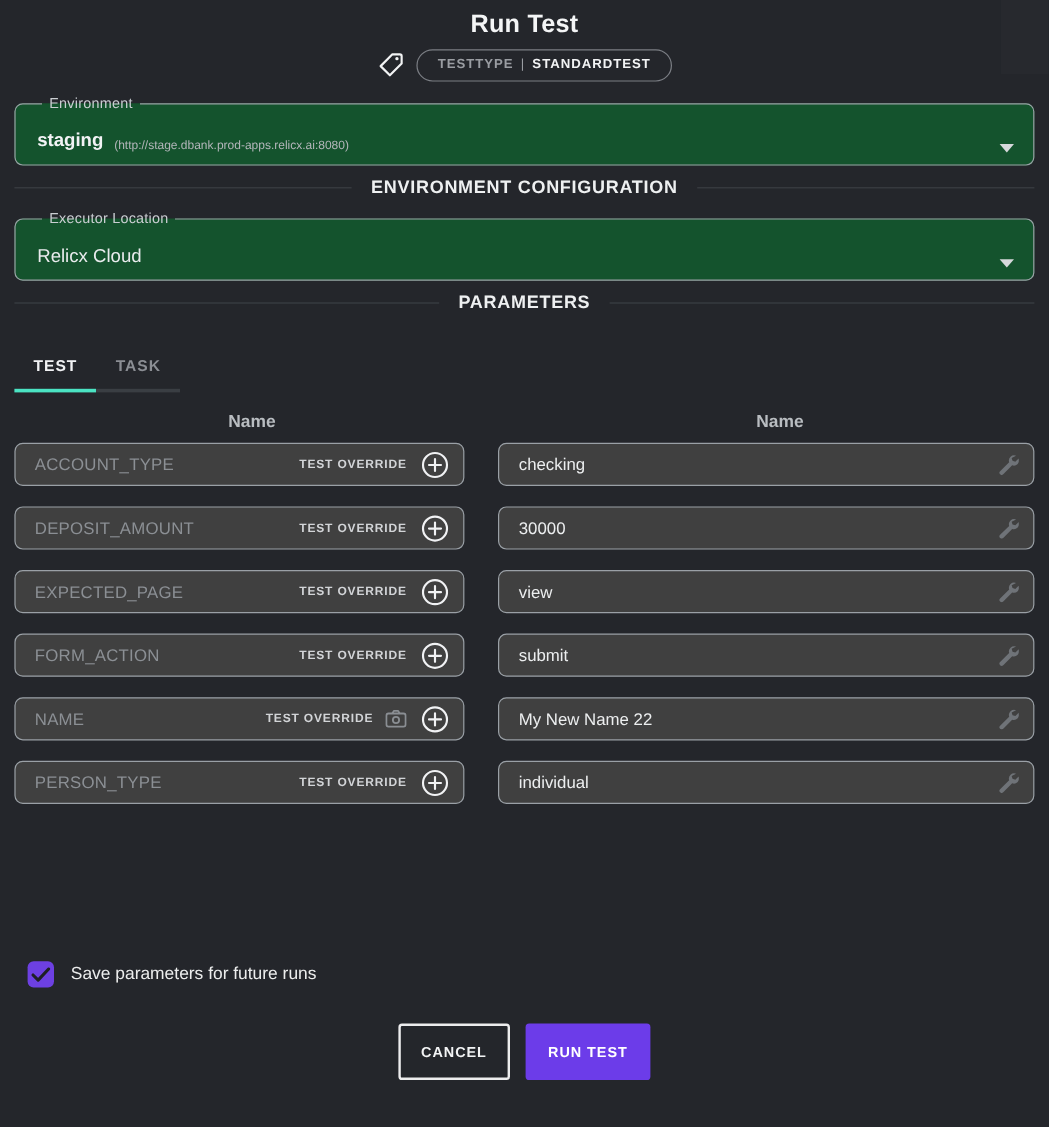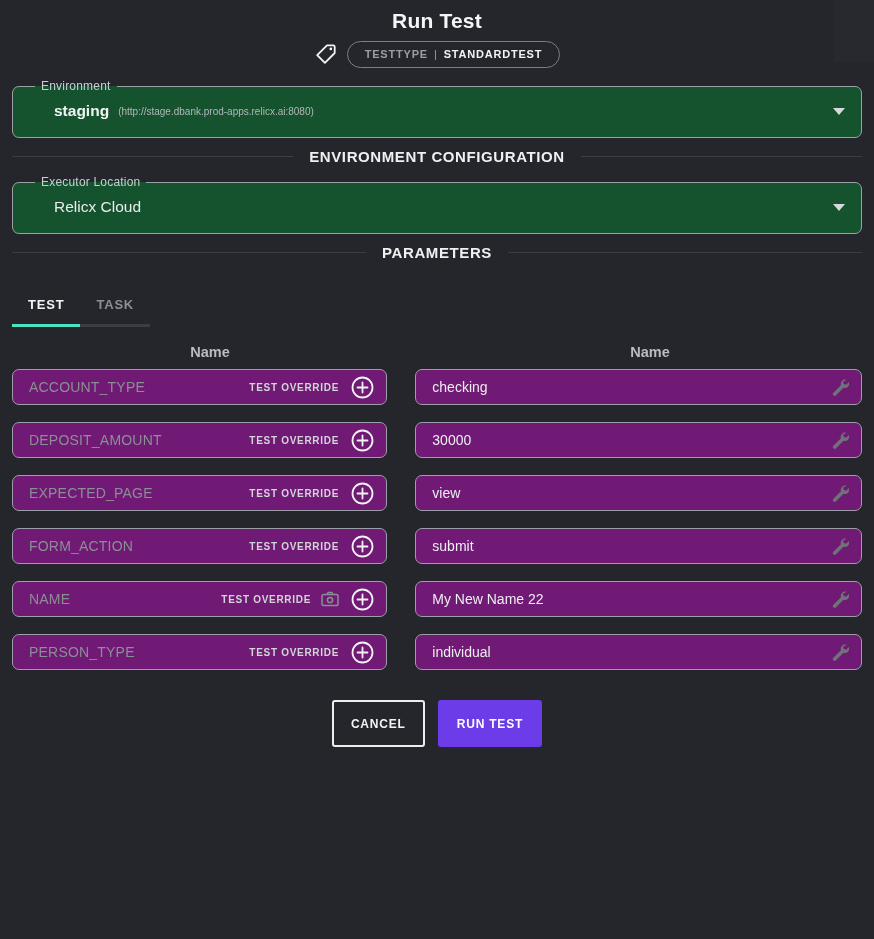--- a/index.html
+++ b/index.html
@@ -39,21 +39,21 @@
   fieldset {
     border: 1px solid #9aa0a6; border-radius: 7px;
     margin-top: 10px; padding: 0 16px 0 16px; position: relative;
     background: #14532d;
   }
   fieldset legend {
     font-size: 12px; color: #caced2; padding: 0 6px; margin-left: 6px;
     letter-spacing: 0.2px;
   }
   .select-value-row {
-    display: flex; align-items: center; min-height: 44px; padding: 2px 0 10px 2px; margin-left: 23px;
+    display: flex; align-items: flex-end; min-height: 44px; padding: 2px 0 10px 2px;
   }
   .env-name { font-size: 15.5px; font-weight: 700; color: #f2f3f5; }
   .env-url  { font-size: 10px; color: #b3b6ba; margin-left: 9px; }
   .exec-name { font-size: 15.5px; font-weight: 400; color: #e9ebed; }
   .caret {
     margin-left: auto; width: 0; height: 0;
     border-left: 6px solid transparent; border-right: 6px solid transparent;
     border-top: 7px solid #d6d8db;
   }
 
@@ -83,21 +83,21 @@
   }
   .col-head.name-h { width: 396px; }
   .col-spacer { width: 30px; }
   .col-head.value-h { width: 424px; }
 
   
   .rows { margin-top: 9px; }
   .param-row { display: flex; margin-bottom: 17px; }
   .pbox {
     height: 36px; border: 1px solid #9aa0a6; border-radius: 7px;
-    background: #701a75; display: flex; align-items: center;
+    background: #404040; display: flex; align-items: center;
     padding: 0 12px 0 16px;
   }
   .pbox.name-box { width: 396px; }
   .row-gap { width: 30px; }
   .pbox.value-box { width: 472px; }
   .p-name { font-size: 14px; color: #8b8f94; letter-spacing: 0.2px; }
   .override {
     margin-left: auto; font-size: 10px; font-weight: 700;
     letter-spacing: 0.7px; color: #d2d4d7; white-space: nowrap;
   }
@@ -336,19 +336,27 @@
         <span class="p-value">individual</span>
         <span class="wrench">
           <svg width="17" height="17" viewBox="0 0 18 18">
             <path d="M16.6 2.1a4.6 4.6 0 0 0-6.1 5.7L2.5 15.7a1.95 1.95 0 1 0 2.76 2.76l7.9-7.95a4.6 4.6 0 0 0 5.7-6.1l-2.9 2.9-2.5-.76-.76-2.5z" fill="#6f7378" transform="translate(-1,-1.2)"></path>
           </svg>
         </span>
       </div>
     </div>
   </div>
 
+  <div class="checkbox-row">
+    <span class="checkbox">
+      <svg width="16" height="13" viewBox="0 0 16 13" fill="none">
+        <path d="M1.5 6.5 5.8 10.8 14.5 1.5" stroke="#1e2025" stroke-width="2.6" stroke-linecap="round" stroke-linejoin="round"></path>
+      </svg>
+    </span>
+    <span class="checkbox-label">Save parameters for future runs</span>
+  </div>
 
   <div class="button-row">
     <button class="btn cancel">CANCEL</button>
     <button class="btn run">RUN TEST</button>
   </div>
 
 </div>
 
 </body></html>

